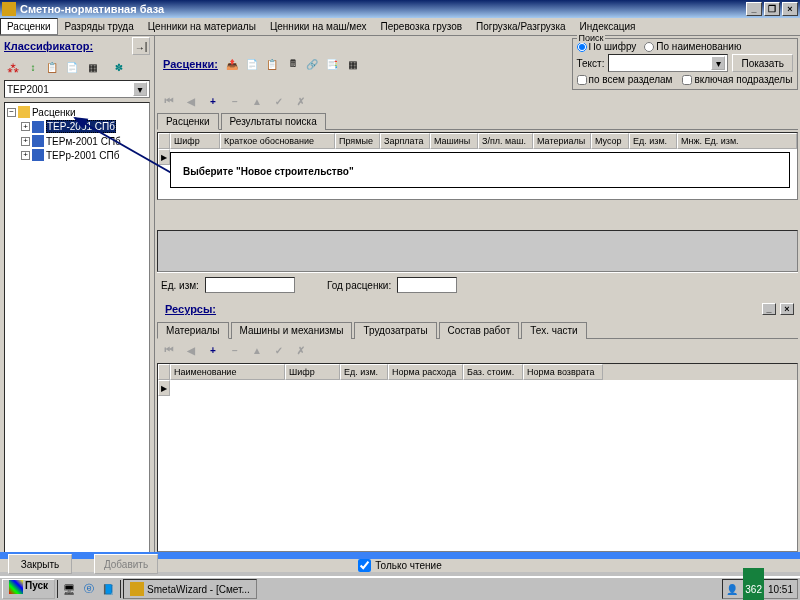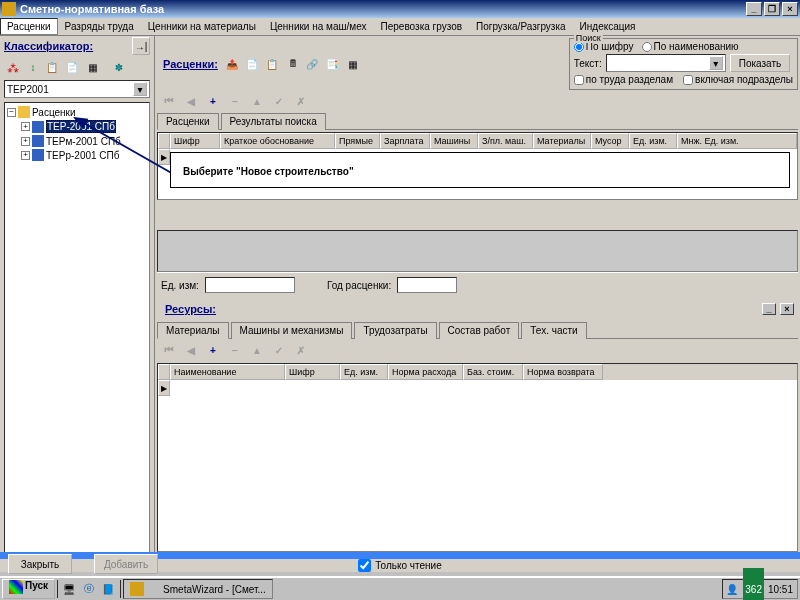--- a/index.html
+++ b/index.html
@@ -66,21 +66,21 @@
 .close-x { display: flex; gap: 2px; }
 
 .bottom-btns { position: absolute; bottom: 26px; left: 8px; display: flex; gap: 22px; }
 .btn2 { width: 64px; height: 20px; border: 1px outset #fff; background: #d4d0c8; }
 .btn2.dis { color: #808080; }
 .readonly-row { position: absolute; bottom: 28px; left: 0; right: 0; height: 20px; display: flex; align-items: center; justify-content: center; gap: 4px; border-top: 7px solid #3b82f6; background: #d4d0c8; }
 
 .taskbar { position: absolute; bottom: 0; left: 0; right: 0; height: 24px; background: #c0c0c0; border-top: 2px solid #fff; display: flex; align-items: center; padding: 0 2px; gap: 2px; }
 .start { height: 20px; padding: 0 6px; border: 1px outset #fff; background: #c0c0c0; display: flex; align-items: flex-start; gap: 2px; font-weight: bold; }
 .ql { width: 18px; height: 18px; border: 1px solid transparent; display: flex; align-items: center; justify-content: center; }
-.taskbtn { height: 20px; padding: 0 6px; border: 1px inset #808080; background: #c0c0c0; display: flex; align-items: center; gap: 19px; min-width: 130px; }
+.taskbtn { height: 20px; padding: 0 6px; border: 1px inset #808080; background: #c0c0c0; display: flex; align-items: center; gap: 3px; min-width: 130px; }
 .tray { margin-left: auto; border: 1px inset #808080; height: 20px; display: flex; align-items: center; padding: 0 4px; gap: 4px; }
 </style>
 </head>
 <body>
 
 <div class="titlebar">
   <span class="icon"></span>
   <span class="title">Сметно-нормативная база</span>
   <div class="winbtn">_</div>
   <div class="winbtn">❐</div>
@@ -167,21 +167,21 @@
         <div class="text-row">
           <span>Текст:</span>
           <div class="combo" style="margin:0;width:120px">
             <span class="arrow" style="margin-left:auto">▾</span>
           </div>
           <button class="btn">Показать</button>
         </div>
         <div class="chk-row">
           <label>
               <input type="checkbox" style="">
-              <span>по труда разделам</span>
+              <span>по всем разделам</span>
             </label>
           <label>
               <input type="checkbox" style="">
               <span>включая подразделы</span>
             </label>
         </div>
       </div>
     </div>
 
     <div class="navbar">

